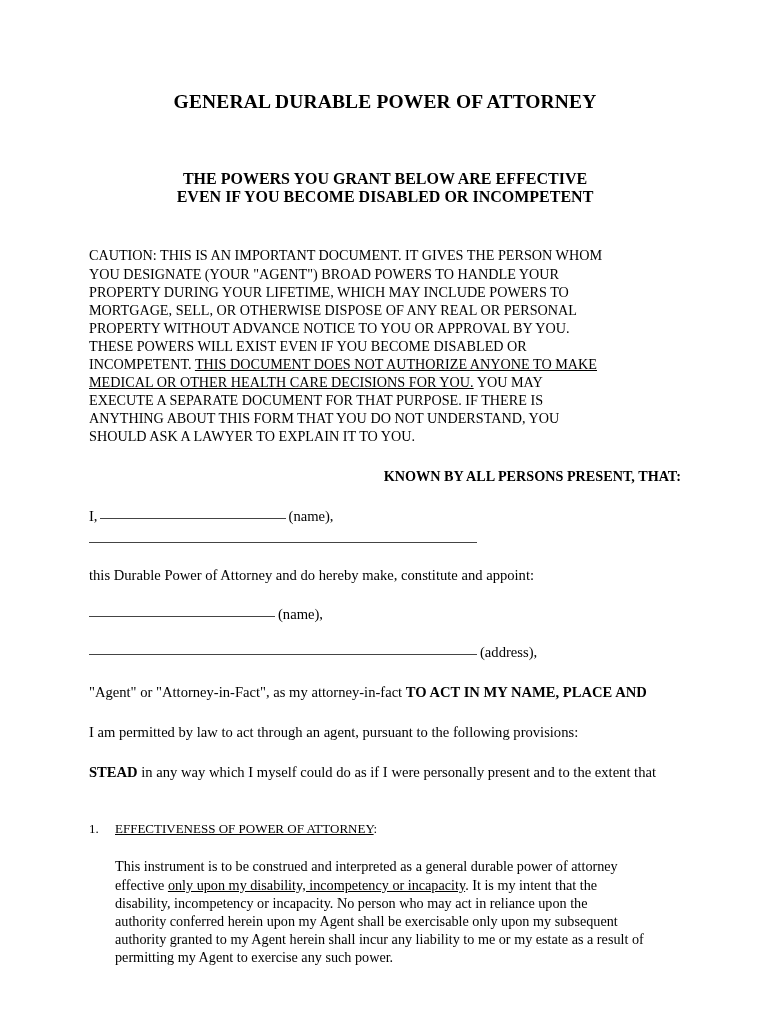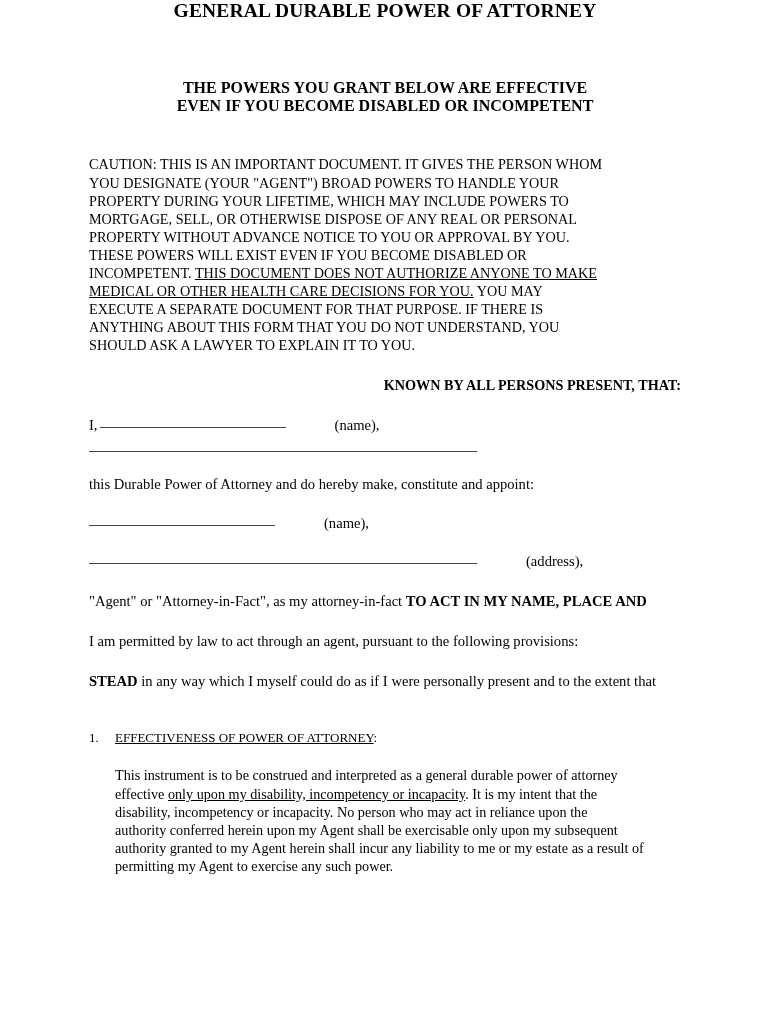--- a/index.html
+++ b/index.html
@@ -27,20 +27,21 @@
     width: 592px;
   }
 
   
   .doc-title {
     text-align: center;
     font-size: 19.5px;
     font-weight: bold;
     letter-spacing: 0.15px;
     margin: 0;
+    padding-top: 91px;
     line-height: 1.1;
     white-space: nowrap;
   }
 
   
   .subtitle {
     text-align: center;
     font-size: 16px;
     font-weight: bold;
     line-height: 18px;
@@ -90,21 +91,21 @@
     border-bottom: 1px solid #444;
     height: 0;
     position: relative;
     top: -2px;
   }
   .rule-name  { width: 186px; }
   .rule-name2 { width: 186px; }
   .rule-addr  { width: 388px; }
 
   .lead { padding-right: 2px; }
-  .trail { padding-left: 3px; margin-left: 46px; }
+  .trail { padding-left: 3px; }
 
   .para {
     font-size: 14.6px;
     line-height: 20px;
     margin: 0;
     white-space: nowrap;
   }
   .para-gap { padding-top: 20px; }
 
   

